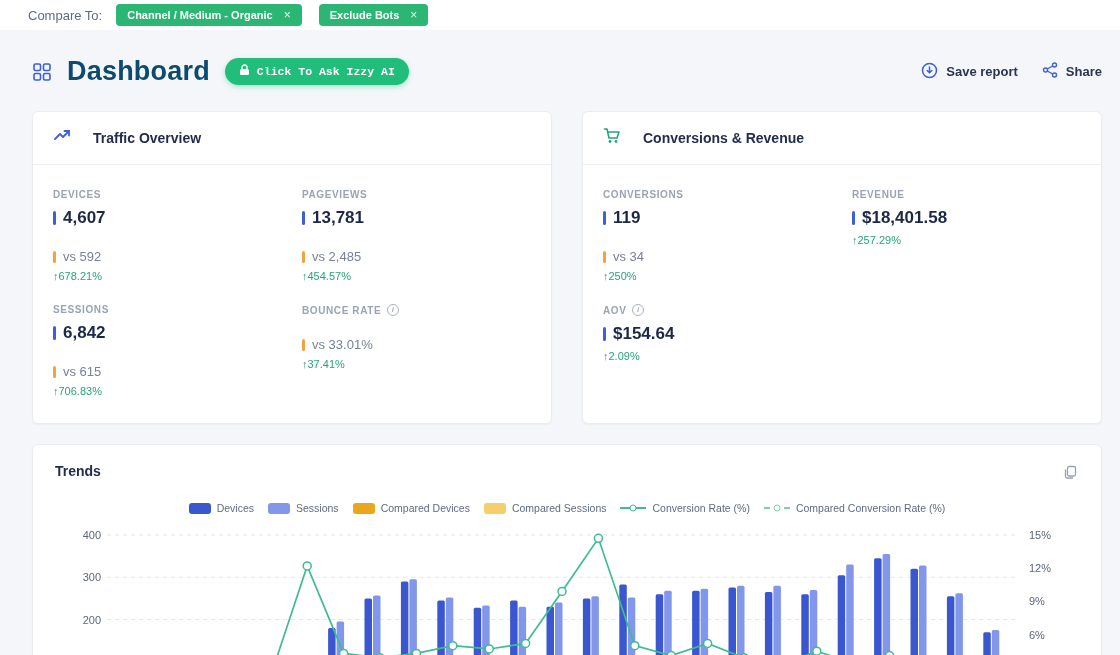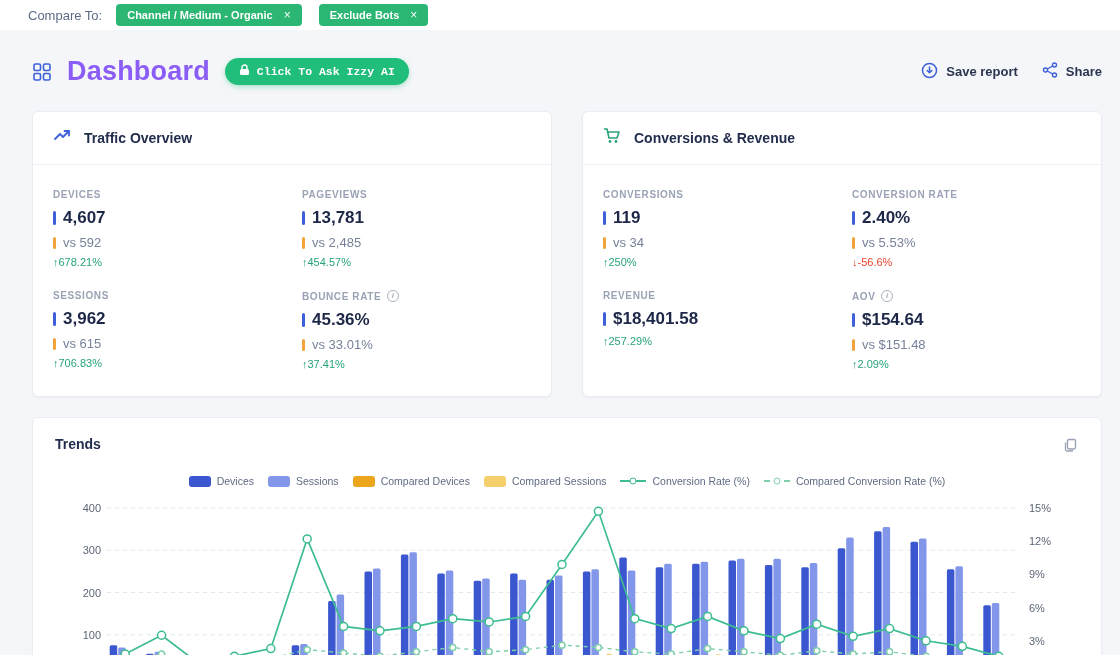--- a/index.html
+++ b/index.html
@@ -12,41 +12,41 @@
   .compare-label { font-size: 13px; color: #5d6b87; }
   .chips { display: flex; gap: 17px; }
   .chip { display: flex; align-items: center; gap: 11px; background: #2bb673; color: #fff; font-size: 11px; font-weight: 700; padding: 5px 11px; border-radius: 4px; cursor: pointer; line-height: 1; }
   .chip-x { font-size: 12px; font-weight: 400; opacity: .95; cursor: pointer; }
 
   .content { padding: 18px 18px 0 32px; width: 1120px; }
 
   
   .header-row { display: flex; align-items: center; justify-content: space-between; margin-top: 8px; }
   .hr-left { display: flex; align-items: center; gap: 15px; }
-  .hr-left h1 { font-size: 27px; font-weight: 700; color: #8b5cf6; letter-spacing: .2px; }
+  .hr-left h1 { font-size: 27px; font-weight: 700; color: #0c4a6e; letter-spacing: .2px; }
   .dash-icon { display: inline-flex; }
   .izzy-btn { display: flex; align-items: center; gap: 7px; background: #21bd7a; border: none; color: #fff; font-family: Liberation Mono, monospace; font-size: 11.5px; font-weight: 700; padding: 6px 14px; border-radius: 14px; cursor: pointer; box-shadow: 0 2px 5px rgba(33,189,122,.35); }
   .hr-right { display: flex; gap: 24px; }
   .txt-btn { display: flex; align-items: center; gap: 8px; background: transparent; border: none; font-family: inherit; font-size: 13px; font-weight: 600; color: #2b3550; cursor: pointer; }
   .view-btn { display: flex; align-items: center; gap: 9px; background: #fff; border: 1px solid #e2e6ee; border-radius: 6px; padding: 9px 14px; font-family: inherit; font-size: 13px; font-weight: 600; color: #2b3550; cursor: pointer; }
 
   
   .cards-row { display: flex; gap: 30px; margin-top: 24px; }
   .card { background: #fff; border: 1px solid #e9ecf2; border-radius: 6px; box-shadow: 0 1px 2px rgba(20,30,60,.04); }
   .cards-row .card { flex: 1; min-height: 260px; }
-  .card-head { display: flex; align-items: center; gap: 13px; padding: 15px 20px; border-bottom: 1px solid #eef0f5; }
+  .card-head { display: flex; align-items: center; gap: 22px; padding: 15px 20px; border-bottom: 1px solid #eef0f5; }
   .card-head h2 { font-size: 14px; font-weight: 700; color: #222d4e; }
   .metric-grid { display: grid; grid-template-columns: 1fr 1fr; row-gap: 22px; column-gap: 20px; padding: 24px 20px 26px; }
   .m-label { display: flex; align-items: center; gap: 6px; font-size: 10px; font-weight: 700; color: #9aa3b5; letter-spacing: .6px; }
   .info-i { width: 12px; height: 12px; border: 1px solid #aab2c0; border-radius: 50%; color: #aab2c0; font-size: 8px; font-style: italic; display: inline-flex; align-items: center; justify-content: center; line-height: 1; cursor: pointer; }
   .m-value { display: flex; align-items: center; margin-top: 8px; font-size: 17px; font-weight: 700; color: #1d2747; }
   .tick { width: 3px; border-radius: 2px; margin-right: 7px; display: inline-block; }
   .tick-blue { height: 14px; background: #3d5fd9; }
   .tick-orange { height: 12px; background: #f2a33c; }
-  .m-vs { display: flex; align-items: center; margin-top: 7px; font-size: 13px; color: #77819a; }
+  .m-vs { display: flex; align-items: center; margin-top: 21px; font-size: 13px; color: #77819a; }
   .m-delta { margin-top: 6px; font-size: 11px; font-weight: 400; }
   .m-delta.up { color: #27a477; }
   .m-delta.down { color: #e8472b; }
 
   
   .trends { margin-top: 20px; padding: 18px 22px; min-height: 330px; }
   .trends-head { display: flex; align-items: flex-start; justify-content: space-between; text-align: right; }
   .trends-head h2 { font-size: 14px; font-weight: 700; color: #222d4e; }
   .copy-btn { background: none; border: none; cursor: pointer; padding: 2px; }
   .legend { display: flex; align-items: center; justify-content: center; gap: 14px; margin-top: 18px; }
@@ -164,34 +164,30 @@
               <div class="m-vs">
                 <span class="tick tick-orange"></span>
                 <span>vs 2,485</span>
               </div>
               <div class="m-delta up">↑454.57%</div>
             </div>
             <div class="metric">
               <div class="m-label">SESSIONS</div>
               <div class="m-value">
                 <span class="tick tick-blue"></span>
-                <span>3,962</span>
+                <span>6,842</span>
               </div>
               <div class="m-vs">
                 <span class="tick tick-orange"></span>
                 <span>vs 615</span>
               </div>
               <div class="m-delta up">↑706.83%</div>
             </div>
             <div class="metric">
               <div class="m-label">BOUNCE RATE<span class="info-i">i</span></div>
-              <div class="m-value">
-                <span class="tick tick-blue"></span>
-                <span>45.36%</span>
-              </div>
               <div class="m-vs">
                 <span class="tick tick-orange"></span>
                 <span>vs 33.01%</span>
               </div>
               <div class="m-delta up">↑37.41%</div>
             </div>
           </div>
       </section>
 
       <section class="card">
@@ -212,48 +208,32 @@
                 <span class="tick tick-blue"></span>
                 <span>119</span>
               </div>
               <div class="m-vs">
                 <span class="tick tick-orange"></span>
                 <span>vs 34</span>
               </div>
               <div class="m-delta up">↑250%</div>
             </div>
             <div class="metric">
-              <div class="m-label">CONVERSION RATE</div>
-              <div class="m-value">
-                <span class="tick tick-blue"></span>
-                <span>2.40%</span>
-              </div>
-              <div class="m-vs">
-                <span class="tick tick-orange"></span>
-                <span>vs 5.53%</span>
-              </div>
-              <div class="m-delta down">↓-56.6%</div>
-            </div>
-            <div class="metric">
               <div class="m-label">REVENUE</div>
               <div class="m-value">
                 <span class="tick tick-blue"></span>
                 <span>$18,401.58</span>
               </div>
               <div class="m-delta up">↑257.29%</div>
             </div>
             <div class="metric">
               <div class="m-label">AOV<span class="info-i">i</span></div>
               <div class="m-value">
                 <span class="tick tick-blue"></span>
                 <span>$154.64</span>
-              </div>
-              <div class="m-vs">
-                <span class="tick tick-orange"></span>
-                <span>vs $151.48</span>
               </div>
               <div class="m-delta up">↑2.09%</div>
             </div>
           </div>
       </section>
     </div>
 
     <section class="card trends">
       <div class="trends-head">
         <h2>Trends</h2>

